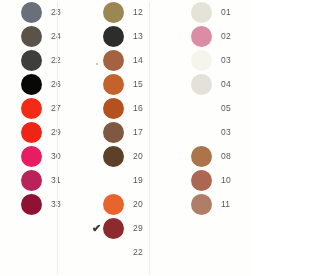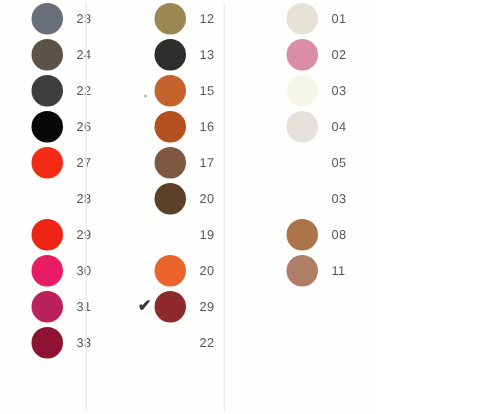--- a/index.html
+++ b/index.html
@@ -122,25 +122,20 @@
         <span class="dot" style="background: rgb(8, 8, 8);"></span>
         <span class="dot-label">26</span>
       </div>
       <div class="swatch-row">
         <span class="check-slot hidden">✔</span>
         <span class="dot" style="background: rgb(243, 42, 22);"></span>
         <span class="dot-label">27</span>
       </div>
       <div class="swatch-row">
         <span class="check-slot hidden">✔</span>
-        <span class="dot empty"></span>
-        <span class="dot-label">28</span>
-      </div>
-      <div class="swatch-row">
-        <span class="check-slot hidden">✔</span>
         <span class="dot" style="background: rgb(238, 36, 23);"></span>
         <span class="dot-label">29</span>
       </div>
       <div class="swatch-row">
         <span class="check-slot hidden">✔</span>
         <span class="dot" style="background: rgb(231, 28, 98);"></span>
         <span class="dot-label">30</span>
       </div>
       <div class="swatch-row">
         <span class="check-slot hidden">✔</span>
@@ -158,20 +153,25 @@
   <div class="swatch-column col-2">
       <div class="swatch-row">
         <span class="check-slot hidden">✔</span>
         <span class="dot" style="background: rgb(154, 135, 82);"></span>
         <span class="dot-label">12</span>
       </div>
       <div class="swatch-row">
         <span class="check-slot hidden">✔</span>
         <span class="dot" style="background: rgb(45, 45, 43);"></span>
         <span class="dot-label">13</span>
+      </div>
+      <div class="swatch-row">
+        <span class="check-slot hidden">✔</span>
+        <span class="dot" style="background: rgb(163, 99, 65);"></span>
+        <span class="dot-label">14</span>
       </div>
       <div class="swatch-row">
         <span class="check-slot hidden">✔</span>
         <span class="dot" style="background: rgb(196, 98, 44);"></span>
         <span class="dot-label">15</span>
       </div>
       <div class="swatch-row">
         <span class="check-slot hidden">✔</span>
         <span class="dot" style="background: rgb(181, 80, 31);"></span>
         <span class="dot-label">16</span>
@@ -240,19 +240,24 @@
         <span class="dot empty"></span>
         <span class="dot-label">03</span>
       </div>
       <div class="swatch-row">
         <span class="check-slot hidden">✔</span>
         <span class="dot" style="background: rgb(172, 116, 72);"></span>
         <span class="dot-label">08</span>
       </div>
       <div class="swatch-row">
         <span class="check-slot hidden">✔</span>
+        <span class="dot" style="background: rgb(172, 103, 83);"></span>
+        <span class="dot-label">10</span>
+      </div>
+      <div class="swatch-row">
+        <span class="check-slot hidden">✔</span>
         <span class="dot" style="background: rgb(176, 126, 103);"></span>
         <span class="dot-label">11</span>
       </div>
     </div>
 
   <div class="speck"></div>
 </div>
 
 </body></html>

